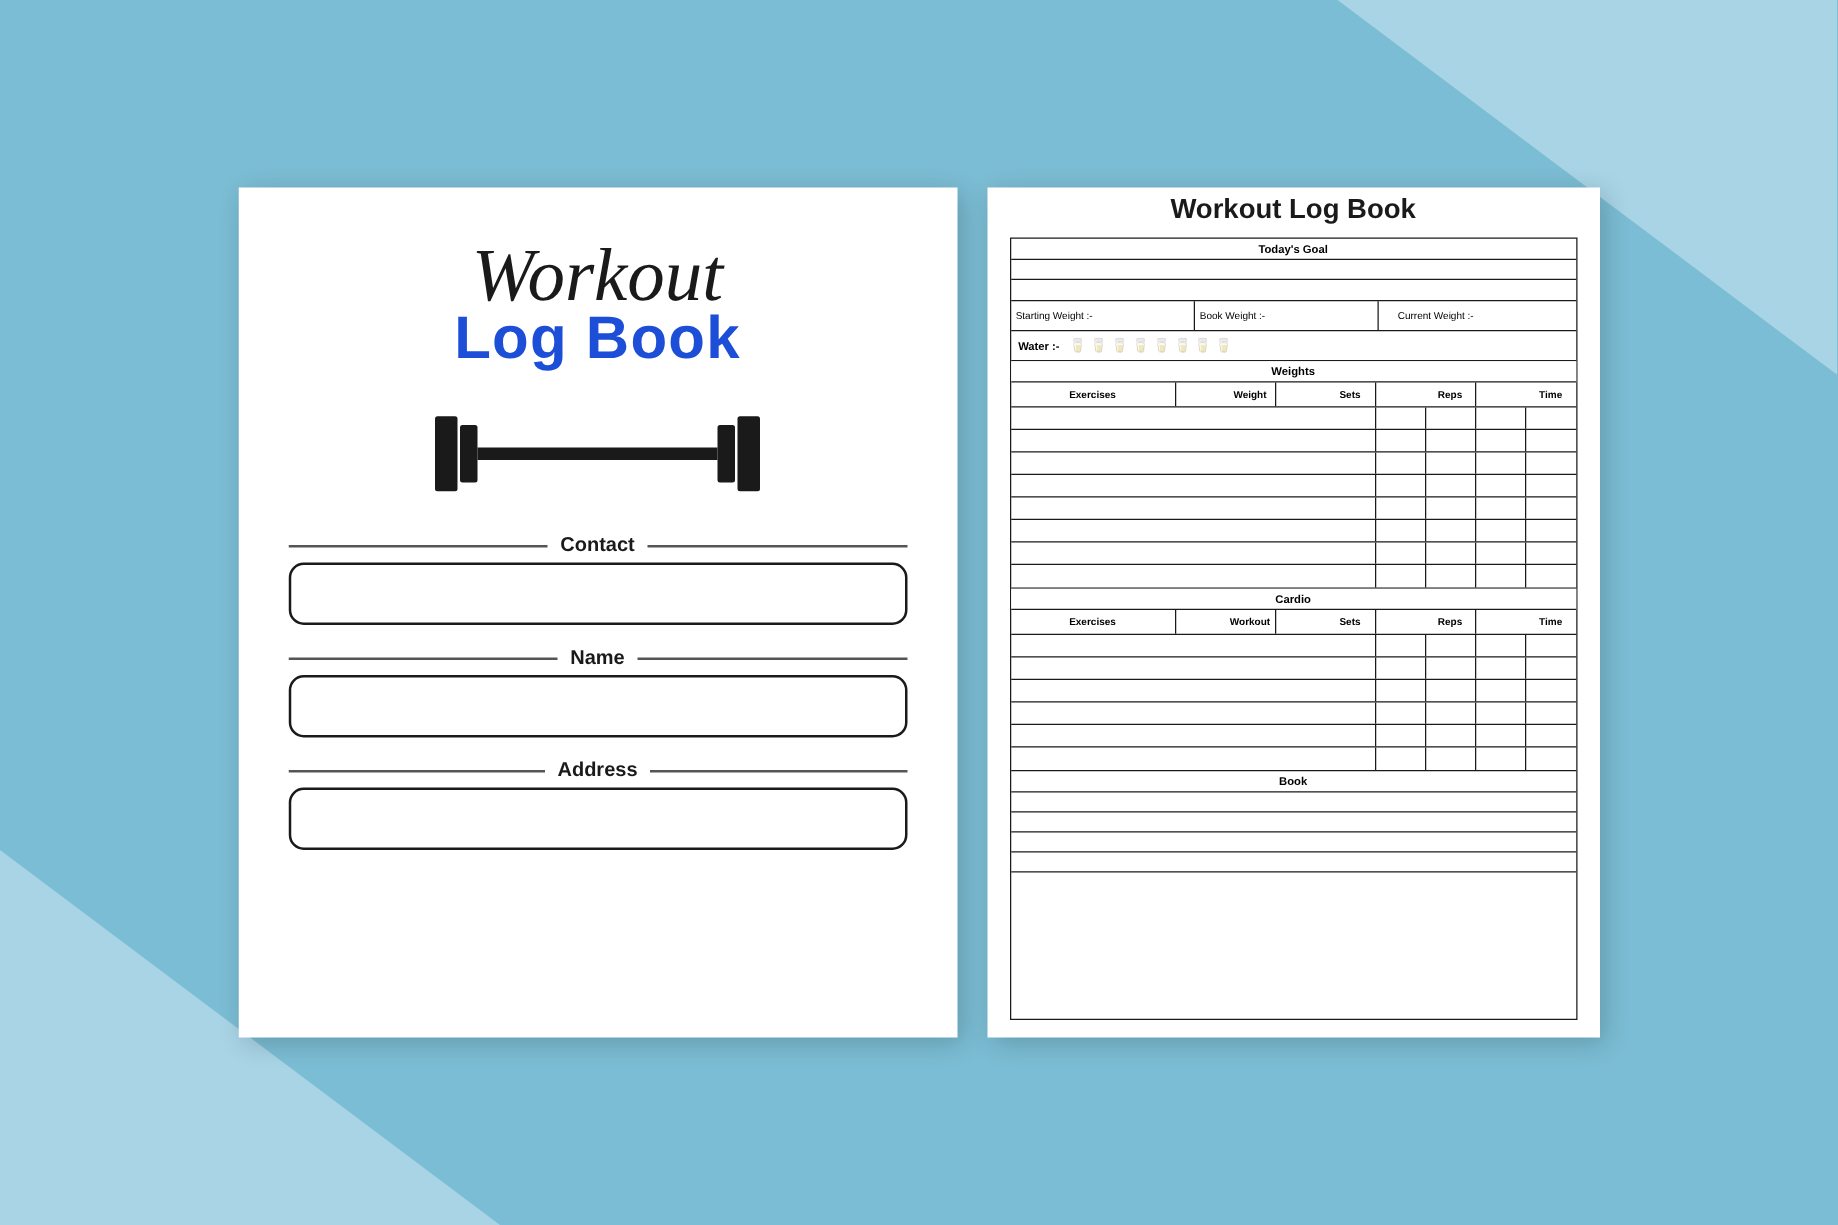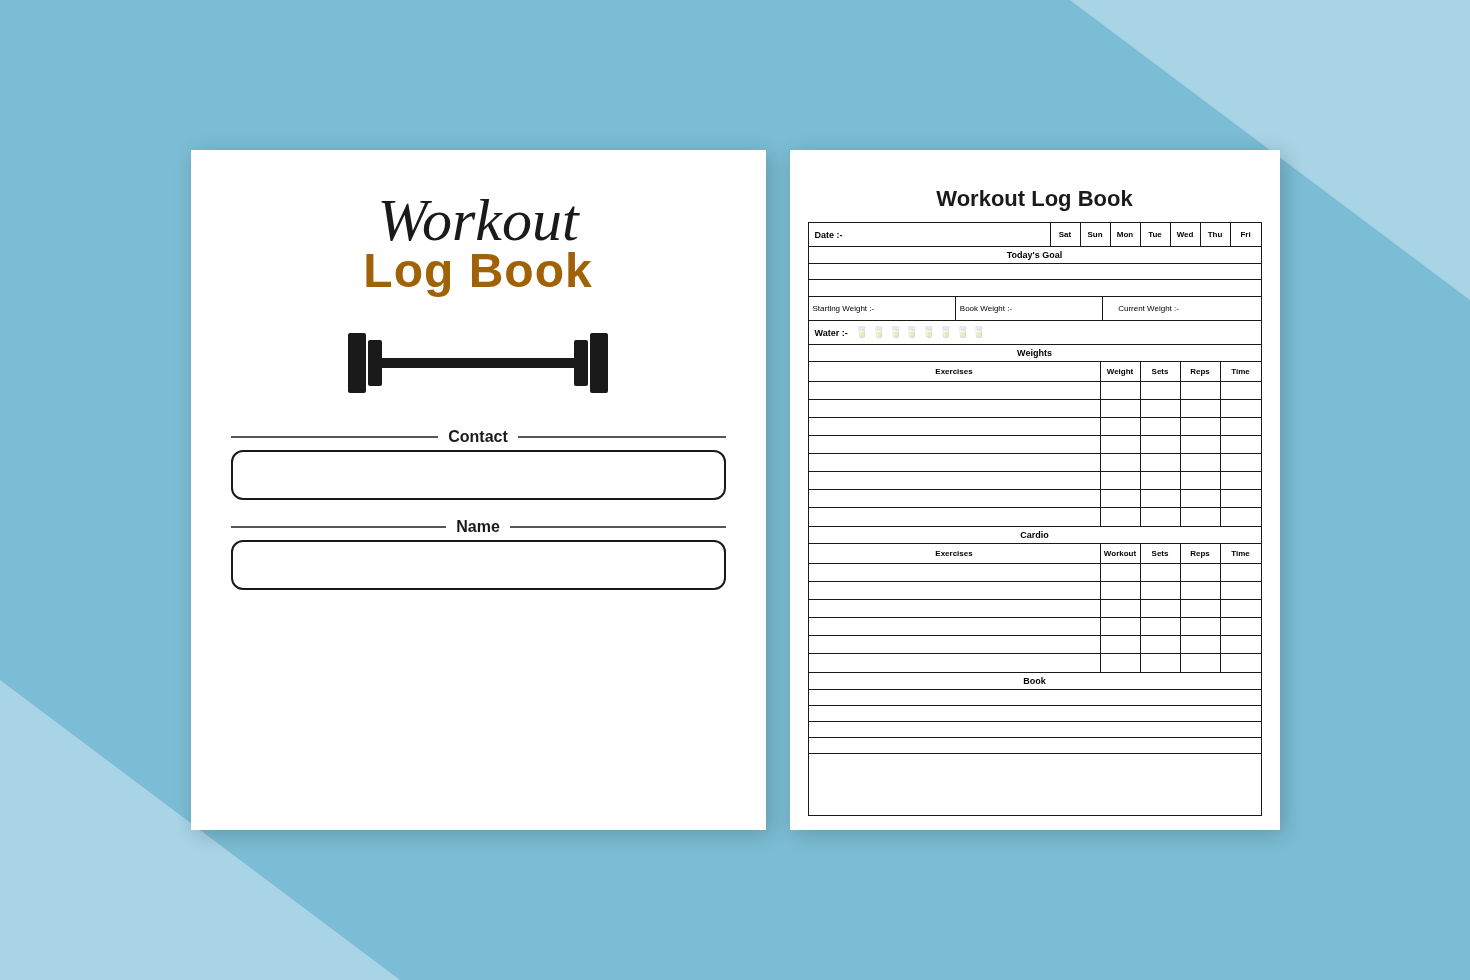--- a/index.html
+++ b/index.html
@@ -51,21 +51,21 @@
       font-style: italic;
       font-weight: 400;
       color: #1a1a1a;
       text-align: center;
       line-height: 1;
       margin-bottom: -5px;
     }
     .cover-title-bold {
       font-size: 48px;
       font-weight: 900;
-      color: #a16207;
+      color: #1d4ed8;
       text-align: center;
       line-height: 1.1;
       letter-spacing: 1px;
     }
     .barbell-container {
       margin: 30px 0 30px;
       display: flex;
       align-items: center;
       justify-content: center;
     }
@@ -104,21 +104,21 @@
       border: 2.5px solid #1a1a1a;
       border-radius: 12px;
       background: white;
     }
     
     .log-page {
       width: 490px;
       height: 680px;
       background: white;
       box-shadow: 4px 4px 20px rgba(0,0,0,0.2);
-      padding: 36px 18px 14px;
+      padding: 4px 18px 14px;
       display: flex;
       flex-direction: column;
     }
     .log-title {
       font-size: 22px;
       font-weight: 900;
       text-align: center;
       color: #1a1a1a;
       margin-bottom: 10px;
     }
@@ -216,20 +216,21 @@
       background: white;
     }
     
     .exercise-table {
       border-bottom: 1.5px solid #1a1a1a;
     }
     .exercise-header-row {
       display: flex;
       border-bottom: 1.5px solid #1a1a1a;
       height: 20px;
+      gap: 40px;
     }
     .ex-col-name {
       flex: 1;
       font-size: 8px;
       font-weight: 700;
       display: flex;
       align-items: center;
       justify-content: center;
       border-right: 1.5px solid #1a1a1a;
     }
@@ -320,38 +321,36 @@
 
       <div class="field-group" data-name="name-field-group">
         <div class="field-label-row">
           <div class="field-line" data-name="field-line-left"></div>
           <span class="field-label" data-name="name-label">Name</span>
           <div class="field-line" data-name="field-line-right"></div>
         </div>
         <div class="field-box" data-name="name-input-box"></div>
       </div>
 
+      <div class="field-group" data-name="address-field-group">
+        <div class="field-label-row">
+          <div class="field-line" data-name="field-line-left"></div>
+          <span class="field-label" data-name="address-label">Address</span>
+          <div class="field-line" data-name="field-line-right"></div>
+        </div>
+        <div class="field-box" data-name="address-input-box"></div>
+      </div>
     </div>
   </div>
 
   <div class="log-page" data-name="log-page">
     <div class="log-title" data-name="log-title">Workout Log Book</div>
 
     <div class="log-content" data-name="log-content">
 
-      <div class="date-row" data-name="date-row">
-        <div class="date-label" data-name="date-label">Date :-</div>
-        <div class="day-cell" data-name="day-sat">Sat</div>
-        <div class="day-cell" data-name="day-sun">Sun</div>
-        <div class="day-cell" data-name="day-mon">Mon</div>
-        <div class="day-cell" data-name="day-tue">Tue</div>
-        <div class="day-cell" data-name="day-wed">Wed</div>
-        <div class="day-cell" data-name="day-thu">Thu</div>
-        <div class="day-cell" data-name="day-fri">Fri</div>
-      </div>
 
       <div class="goal-section" data-name="todays-goal-section">
         <div class="goal-header" data-name="goal-header">Today's Goal</div>
         <div class="goal-line" data-name="goal-line-1"></div>
         <div class="goal-line" data-name="goal-line-2"></div>
       </div>
 
       <div class="weight-info-row" data-name="weight-info-row">
         <div class="weight-cell" data-name="starting-weight-cell">Starting Weight :-</div>
         <div class="weight-cell" data-name="goal-weight-cell">Book Weight :-</div>

